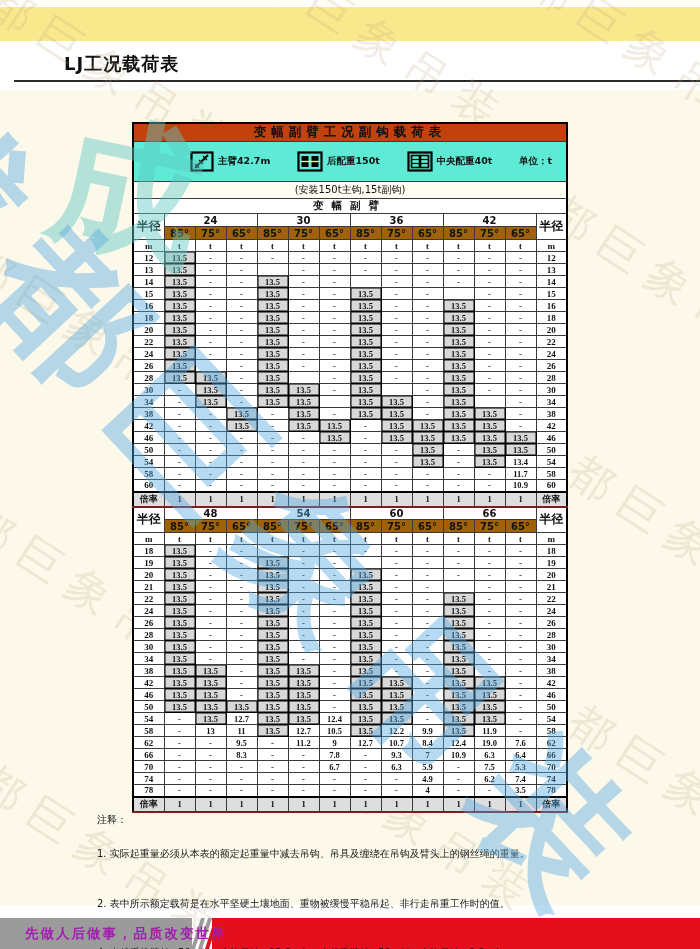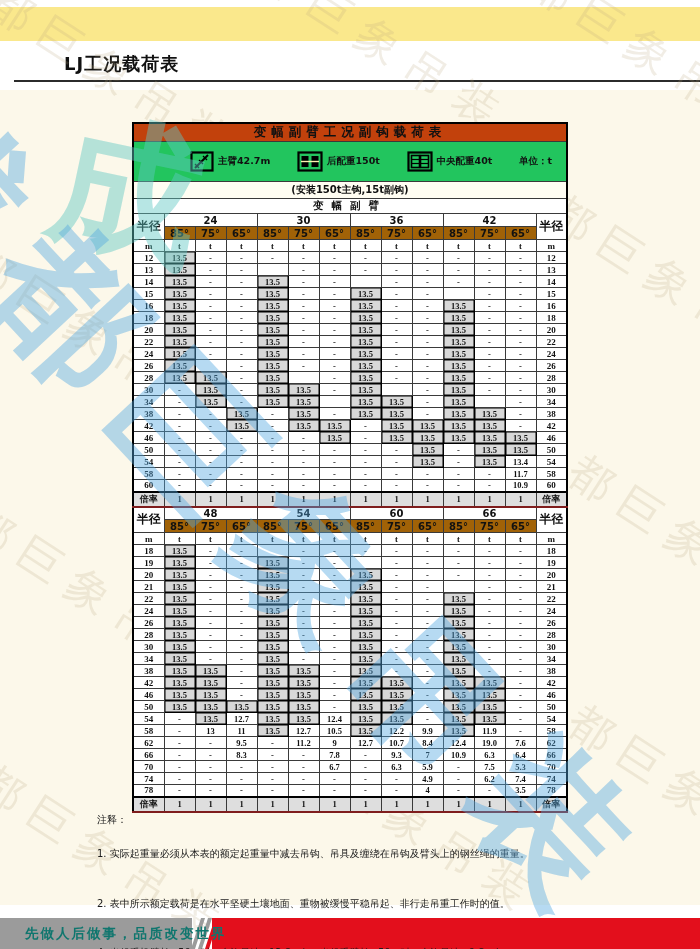--- a/index.html
+++ b/index.html
@@ -21,25 +21,25 @@
              color:rgba(82,166,224,0.42); white-space:nowrap; transform:rotate(47deg); transform-origin:left top;
              pointer-events:none; z-index:6; }
   .wm-teal { position:absolute; left:52px; top:92px; font-size:150px; font-weight:bold;
              color:rgba(95,200,196,0.45); transform:rotate(12deg); pointer-events:none; z-index:5; }
 
   
   .load-table-wrap { position:absolute; left:132px; top:122px; width:436px; z-index:4; }
   table.load { border-collapse:collapse; table-layout:fixed; width:436px; background:#ffffff; border:2px solid #000; }
   table.load td, table.load th { border:1px solid #3a3a3a; text-align:center; vertical-align:middle; overflow:hidden; }
   .title-row td { background:#c2410c; height:15px; font-size:12.5px; font-weight:bold; letter-spacing:5px; border-bottom:2px solid #000; }
-  .icon-row td { background:#22c55e; height:40px; border-bottom:2px solid #000; }
+  .icon-row td { background:#5eead4; height:40px; border-bottom:2px solid #000; }
   .icon-strip { display:flex; align-items:center; justify-content:space-between; padding:0 10px 0 56px; }
   .icon-item { display:flex; align-items:center; gap:4px; font-size:9.5px; font-weight:bold; }
   .unit-label { font-size:9.5px; font-weight:bold; padding-right:4px; }
-  .subtitle-row td { background:#fffdf2; height:17px; font-size:10px; font-weight:bold; border-bottom:2px solid #000; }
+  .subtitle-row td { background:#fffdf2; height:17px; font-size:10px; font-weight:normal; border-bottom:2px solid #000; }
   .band-row td { background:#fff; height:14px; font-size:10.5px; font-weight:bold; letter-spacing:8px; border-bottom:1px solid #000; }
   th.radius-head { font-size:12px; font-weight:bold; background:#fff; }
   th.boom-head { font-size:10px; font-weight:bold; height:13px; background:#fff; }
   th.angle-head { font-size:10px; font-weight:bold; height:13px; background:#a16207; }
   .unit-row td { background:#dedede; height:12px; font-size:8.5px; font-weight:bold; border-bottom:2px solid #000; }
   td.rcell { height:12px; font-size:9px; font-weight:bold; font-family:"Liberation Serif","DejaVu Serif",serif; background:#fff; }
   td.vcell { height:12px; font-size:8.5px; font-weight:bold; font-family:"Liberation Serif","DejaVu Serif",serif; background:#fff; }
   td.vcell.strength { background:#d8d8d8; border:1px solid #000; box-shadow:inset 0 0 0 0.5px #000; }
   td.gs { border-left:1.5px solid #000; }
   tr.ratio-row td { background:#dedede; border-top:2px solid #000; border-bottom:2px solid #7f1d1d; }
@@ -49,21 +49,21 @@
   
   .notes { position:absolute; left:97px; top:812px; width:520px; font-size:10px; line-height:15.5px;
            color:#1a1a1a; z-index:4; }
   .notes .note-line { display:flex;flex-direction:column; }
   .notes .note-label { flex:0 0 34px; font-weight:bold; font-weight:normal; }
   .notes .note-indent { flex:0 0 34px; }
   .notes .note-text { flex:1; }
 
   
   .footer-gray { position:absolute; left:0; top:918px; width:192px; height:31px; background:#9b9b9b; z-index:3; }
-  .footer-slogan { position:absolute; left:25px; top:925px; font-size:13.5px; font-weight:bold; color:#0f766e;
+  .footer-slogan { position:absolute; left:25px; top:925px; font-size:13.5px; font-weight:bold; color:#a21caf;
                    letter-spacing:2px; z-index:4; }
   .footer-red { position:absolute; left:212px; top:918px; width:488px; height:31px; background:#e30f1c; z-index:3; }
   .footer-stripe { position:absolute; top:918px; width:4px; height:31px; background:#9b9b9b;
                    transform:skewX(-18deg); z-index:3; }
   .icon-box { display:inline-block; }
 </style>
 </head>
 <body>
 
 <div class="content-bg"></div>

